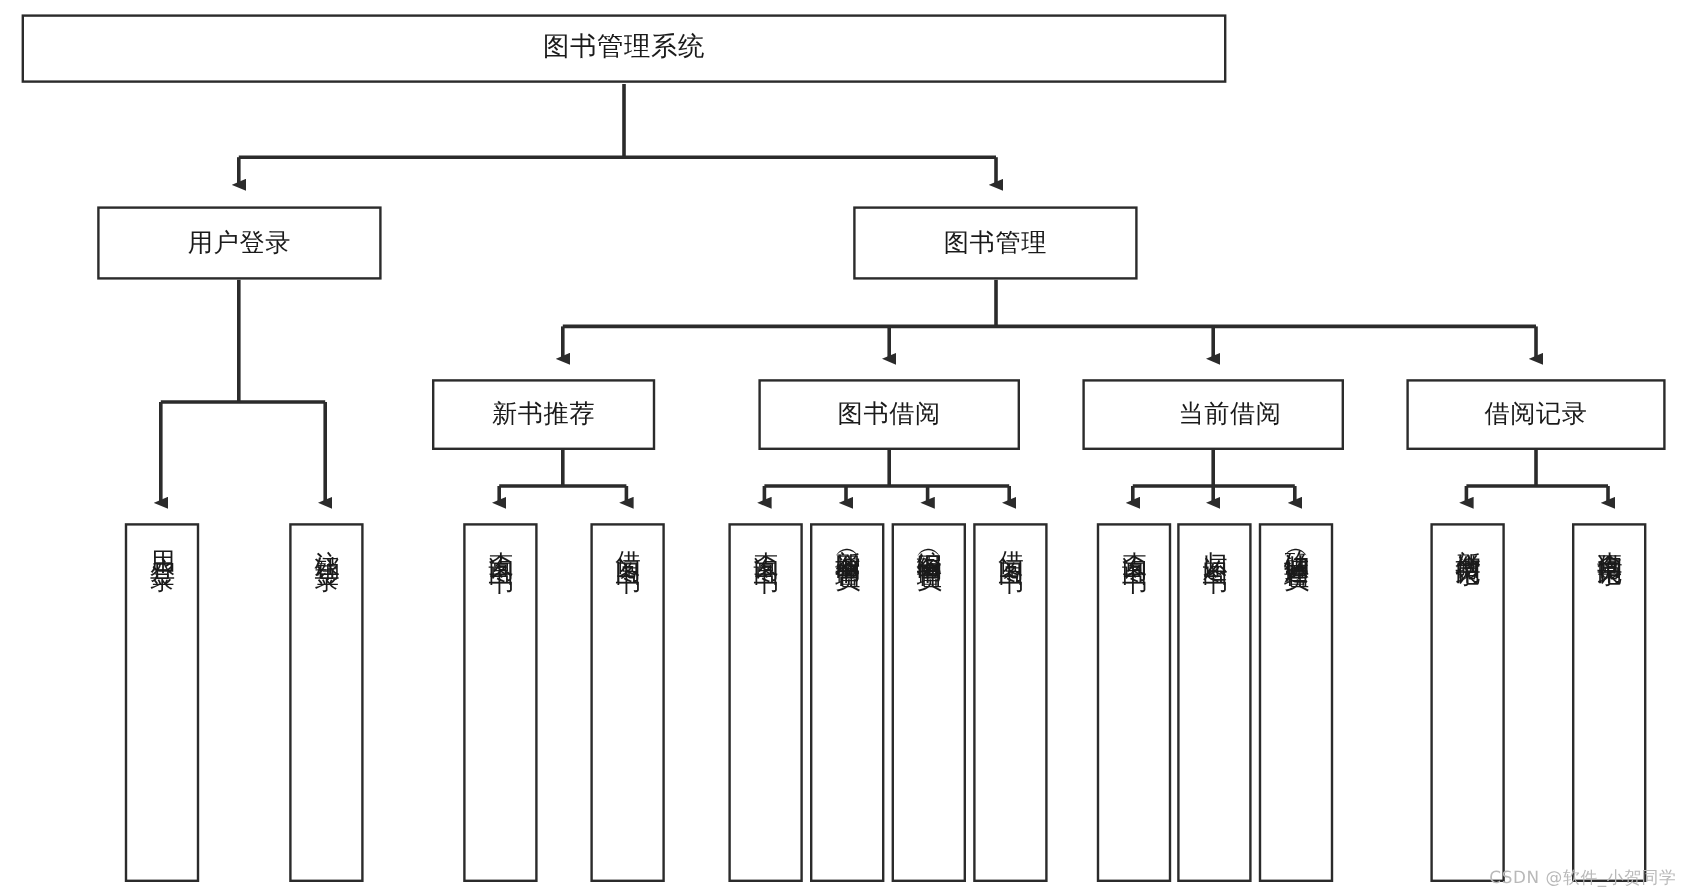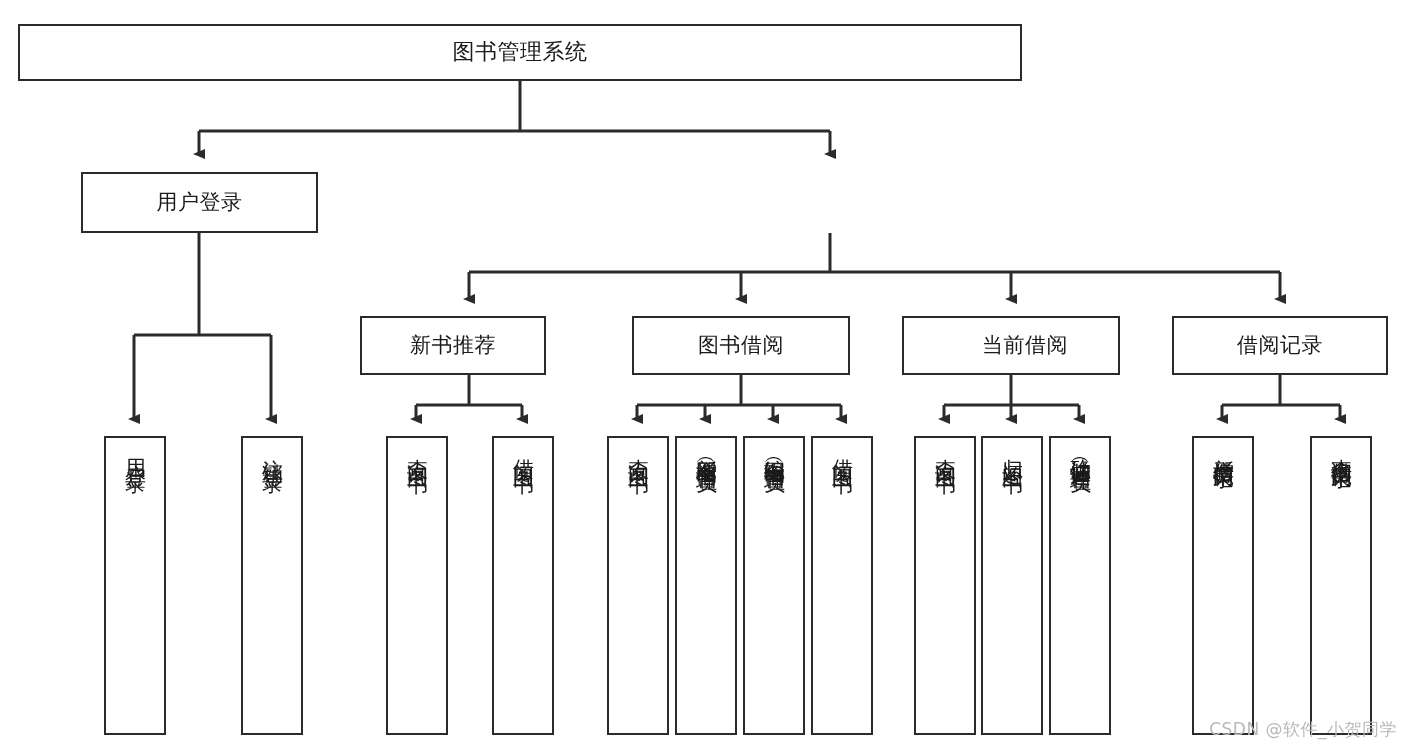--- a/index.html
+++ b/index.html
@@ -55,21 +55,21 @@
     text-align: center;
     white-space: nowrap;
   }
   .vtext-tall {
     letter-spacing: 2px;
   }
   #watermark {
     position: absolute;
     right: 8px;
     bottom: 6px;
-    font-size: 17px;
+    font-size: 14px;
     color: #b9b9b9;
     letter-spacing: 0.5px;
     white-space: nowrap;
     pointer-events: none;
   }
 </style>
 </head>
 <body>
 
 <div id="canvas">
@@ -117,26 +117,29 @@
       <path d="M1011,405 L1011,419" marker-end="url(#arrow)"></path>
       <path d="M1079,405 L1079,419" marker-end="url(#arrow)"></path>
 
       <path d="M1280,375 L1280,405"></path>
       <path d="M1222,405 L1340,405"></path>
       <path d="M1222,405 L1222,419" marker-end="url(#arrow)"></path>
       <path d="M1340,405 L1340,419" marker-end="url(#arrow)"></path>
     </g>
   </svg>
 
-  <div class="node node-h node-root" style="left:18px; top:12px; width:1004px; height:57px;margin-top:12px;">
+  <div class="node node-h node-root" style="left:18px; top:12px; width:1004px; height:57px;">
     <span>图书管理系统</span>
   </div>
 
   <div class="node node-h" style="left:81px; top:172px; width:237px; height:61px;">
     <span>用户登录</span>
+  </div>
+  <div class="node node-h" style="left:711px; top:172px; width:237px; height:61px;">
+    <span>图书管理</span>
   </div>
 
   <div class="node node-h" style="left:360px; top:316px; width:186px; height:59px;align-items:center;">
     <span>新书推荐</span>
   </div>
   <div class="node node-h" style="left:632px; top:316px; width:218px; height:59px;text-align:center;">
     <span>图书借阅</span>
   </div>
   <div class="node node-h" style="left:902px; top:316px; width:218px; height:59px;padding-left:28px;">
     <span>当前借阅</span>

